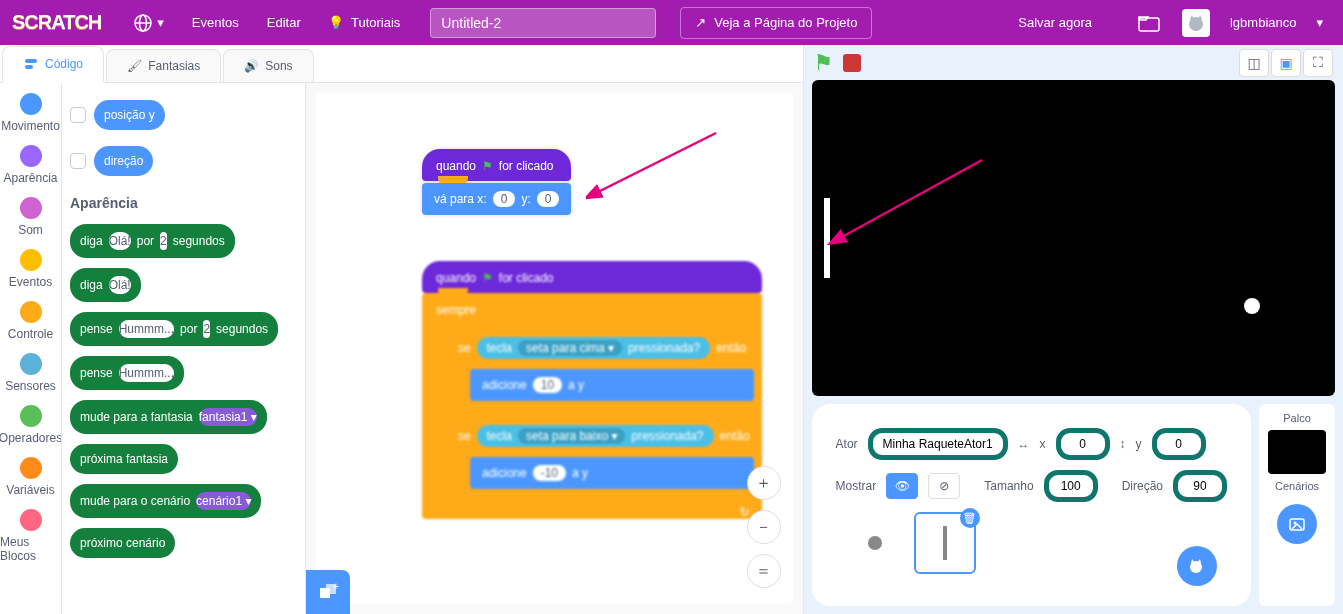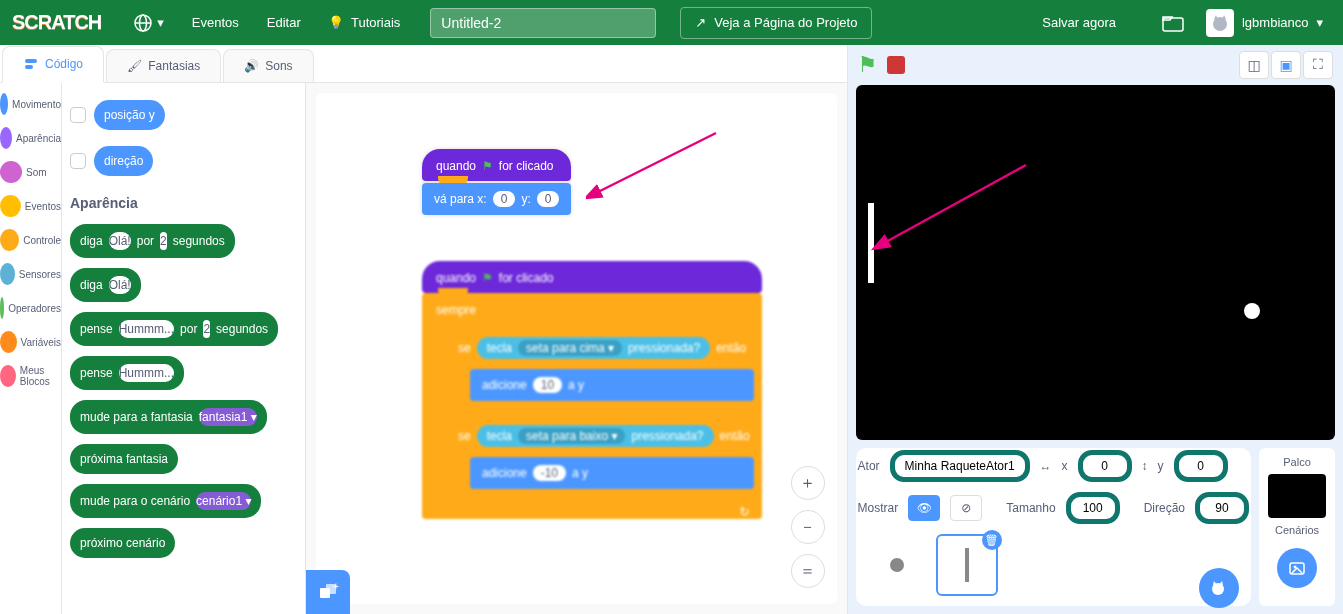--- a/index.html
+++ b/index.html
@@ -1,32 +1,32 @@
 <!DOCTYPE html>
 <html><head>
 <meta charset="utf-8">
 <style>
 *{box-sizing:border-box;margin:0;padding:0;font-family:Helvetica,Arial,sans-serif}
 body{width:1343px;height:614px;overflow:hidden;background:#fff}
-.menubar{height:45px;background:#15803d;display:flex;align-items:center;padding:0 12px;color:#fff;font-size:13px}
+.menubar{height:45px;background:#a21caf;display:flex;align-items:center;padding:0 12px;color:#fff;font-size:13px}
 .logo{font-weight:900;font-size:20px;color:#fff;text-shadow:0 1px 0 #e8833a;letter-spacing:-1px;margin-right:18px}
 .menu-item{padding:0 14px;height:45px;display:flex;align-items:center;cursor:pointer}
 .title-input{background:rgba(255,255,255,.25);border:1px solid rgba(255,255,255,.4);color:#fff;padding:6px 10px;border-radius:4px;width:226px;font-size:14px;margin:0 16px}
 .spacer{flex:1}
 .save{margin-right:18px}
-.user-chip{display:flex;align-items:center;gap:8px;padding:0 8px}
+.user-chip{display:flex;align-items:center;gap:20px;padding:0 8px}
 .avatar{width:28px;height:28px;background:#fff;border-radius:4px;display:flex;align-items:center;justify-content:center}
 .main{display:flex;height:569px}
 .left-col{width:850px;display:flex;flex-direction:column;border-right:1px solid #e5e5e5}
 .tabs{height:38px;display:flex;align-items:flex-end;padding-left:2px;background:#fff;border-bottom:1px solid #e5e5e5}
 .tab{padding:9px 20px;border:1px solid #e5e5e5;border-bottom:none;border-radius:8px 8px 0 0;font-size:12px;color:#575e75;display:flex;align-items:center;gap:6px;background:#f9f9f9;margin-right:2px;cursor:pointer}
 .tab.active{background:#fff;color:#4c97ff;border-bottom:2px solid #fff;position:relative;top:1px}
 .editor-row{display:flex;flex:1;min-height:0}
 .cat-col{width:62px;border-right:1px solid #e5e5e5;padding-top:4px;overflow:hidden;background:#fff}
-.cat{display:flex;align-items:center;gap:4px;padding:6px 0;font-size:10px;color:#575e75;cursor:pointer}
+.cat{display:flex;flex-direction:column;align-items:center;gap:4px;padding:6px 0;font-size:12px;color:#575e75;cursor:pointer}
 .cat .dot{width:22px;height:22px;border-radius:50%}
 .palette{width:244px;border-right:1px solid #e5e5e5;overflow-y:auto;padding:6px 8px;background:#fff}
 .palette-heading{font-size:14px;font-weight:700;color:#575e75;margin:14px 0 8px}
 .chk-row{display:flex;align-items:center;gap:8px;margin:6px 0}
 .chk{width:16px;height:16px;border:1px solid #ccc;border-radius:4px;background:#fff}
 .block{display:inline-flex;align-items:center;padding:8px 10px;border-radius:16px;color:#fff;font-size:12px;margin:5px 0;gap:6px;flex-wrap:wrap}
 .block.motion{background:#4c97ff}
 .block.looks{background:#15803d}
 .pill{background:#fff;color:#575e75;border-radius:14px;padding:2px 0;font-size:12px}
 .pill.dark{background:#855cd6;color:#fff}
@@ -49,21 +49,21 @@
 .stage-header{height:40px;display:flex;align-items:center;padding:0 10px;gap:10px}
 .flag{color:#4cbf56;font-size:22px;cursor:pointer}
 .stop{width:18px;height:18px;background:#cf3636;border-radius:3px;cursor:pointer}
 .stage-ctrls{margin-left:auto;display:flex;gap:2px}
 .stage-ctrl{width:30px;height:28px;border:1px solid #ddd;background:#fff;border-radius:4px;display:flex;align-items:center;justify-content:center;color:#575e75;cursor:pointer;font-size:14px}
 .stage{margin:0 8px;background:#000;border-radius:6px;height:360px;position:relative}
 .paddle{position:absolute;left:12px;top:118px;width:6px;height:80px;background:#fff}
 .ball{position:absolute;right:75px;top:218px;width:16px;height:16px;border-radius:50%;background:#fff}
 .arrow-svg{position:absolute;pointer-events:none}
 .sprite-panel{display:flex;gap:8px;padding:8px}
-.sprite-info{flex:1;background:#fff;border-radius:10px;padding:2px;font-size:12px;color:#575e75}
+.sprite-info{flex:1;background:#fff;border-radius:18px;padding:24px;font-size:12px;color:#575e75}
 .info-row{display:flex;align-items:center;gap:10px;margin-bottom:10px}
 .info-input{border:5px solid #0f766e;border-radius:14px;padding:4px 10px;width:110px;text-align:center;font-size:12px}
 .info-small{width:54px}
 .toggle-btn{width:32px;height:26px;border:1px solid #ddd;border-radius:4px;display:flex;align-items:center;justify-content:center;cursor:pointer}
 .toggle-btn.on{background:#4c97ff;color:#fff;border-color:#4c97ff}
 .stage-col{width:76px;background:#fff;border-radius:6px;padding:8px;display:flex;flex-direction:column;align-items:center;gap:6px;font-size:11px;color:#575e75}
 .stage-thumb{width:58px;height:44px;background:#000;border-radius:4px}
 .sprite-list{display:flex;gap:8px;padding:0 8px 8px;position:relative}
 .sprite-item{width:62px;height:62px;background:#fff;border:2px solid transparent;border-radius:6px;position:relative;cursor:pointer}
 .sprite-item.selected{border-color:#4c97ff}

